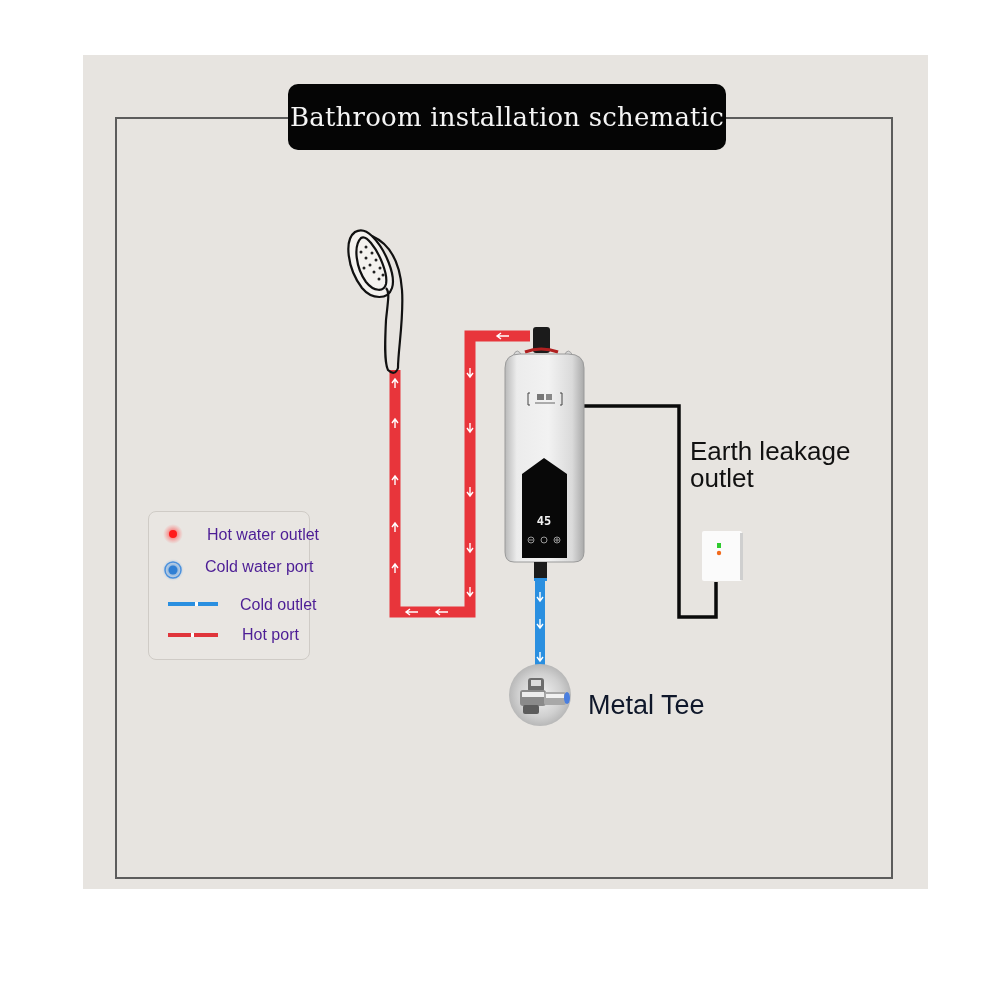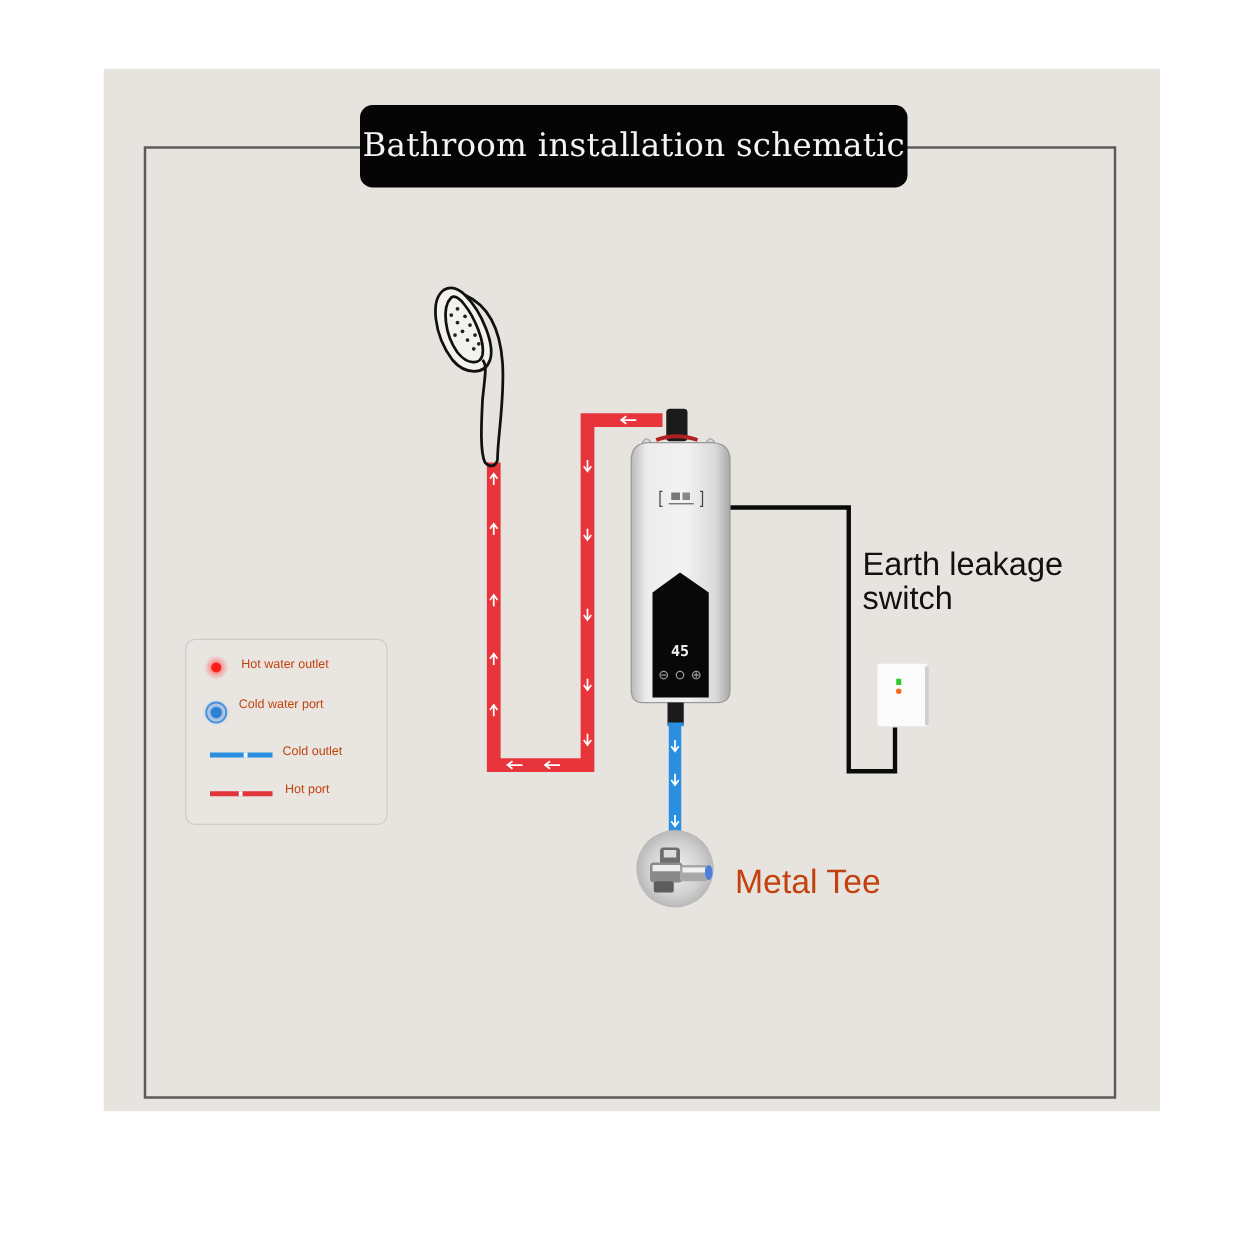--- a/index.html
+++ b/index.html
@@ -3,23 +3,23 @@
 <meta charset="utf-8">
 <style>
   html, body { margin: 0; padding: 0; background: #ffffff; }
   body { width: 1000px; height: 1000px; position: relative; overflow: hidden; font-family: "Liberation Sans", sans-serif; }
   .panel { position: absolute; left: 83px; top: 55px; width: 845px; height: 834px; background: #e7e4e0; }
   .frame { position: absolute; left: 115px; top: 117px; width: 778px; height: 762px; border: 2px solid #5c5c5c; box-sizing: border-box; }
   .title-box { position: absolute; left: 288px; top: 84px; width: 438px; height: 66px; background: #050505; border-radius: 10px; display: flex; align-items: center; justify-content: center; }
   .title-text { color: #f4f4f4; font-family: "DejaVu Serif", "Liberation Serif", serif; font-size: 26px; letter-spacing: 0.2px; }
   svg.diagram { position: absolute; left: 0; top: 0; }
   .legend { position: absolute; left: 148px; top: 511px; width: 162px; height: 149px; border: 1px solid #cfcbc6; border-radius: 8px; box-sizing: border-box; background: #e9e6e2; }
-  .legend-label { position: absolute; white-space: nowrap; font-size: 10px; color: #c2410c; }
+  .legend-label { position: absolute; white-space: nowrap; font-size: 16px; color: #4c1d95; margin-left: 14px; }
   .label-earth { position: absolute; left: 690px; top: 438px; width: 190px; text-align: left; font-size: 26px; line-height: 27px; color: #111; }
-  .label-tee { position: absolute; left: 588px; top: 690px; font-size: 27px; color: #c2410c; white-space: nowrap; }
+  .label-tee { position: absolute; left: 588px; top: 690px; font-size: 27px; color: #0f172a; white-space: nowrap; }
 </style>
 </head>
 <body>
 
 <div class="panel"></div>
 <div class="frame"></div>
 
 <div class="title-box">
   <span class="title-text">Bathroom installation schematic</span>
 </div>
@@ -175,15 +175,15 @@
     </g>
   </svg>
   <span class="legend-label" style="left:44px;top:14px;">Hot water outlet</span>
   <span class="legend-label" style="left:42px;top:46px;">Cold water port</span>
   <span class="legend-label" style="left:77px;top:84px;">Cold outlet</span>
   <span class="legend-label" style="left:79px;top:114px;">Hot port</span>
 </div>
 
 <div class="label-earth">
   <div>Earth leakage</div>
-  <div>switch</div>
+  <div>outlet</div>
 </div>
 <div class="label-tee">Metal Tee</div>
 
 </body></html>

